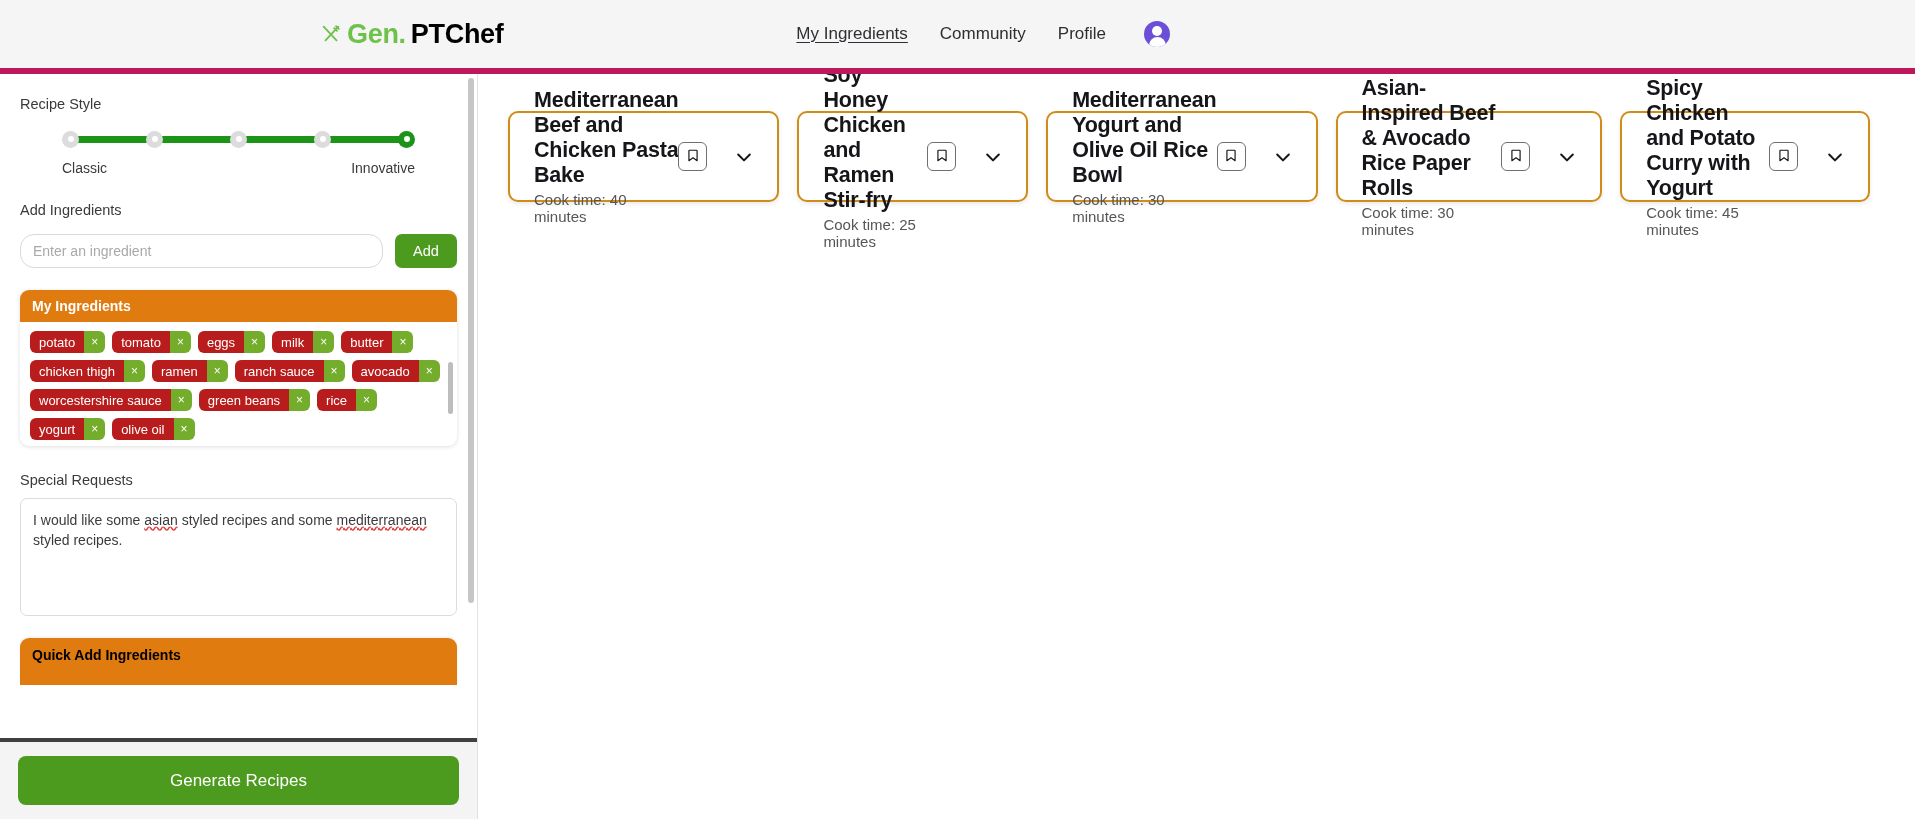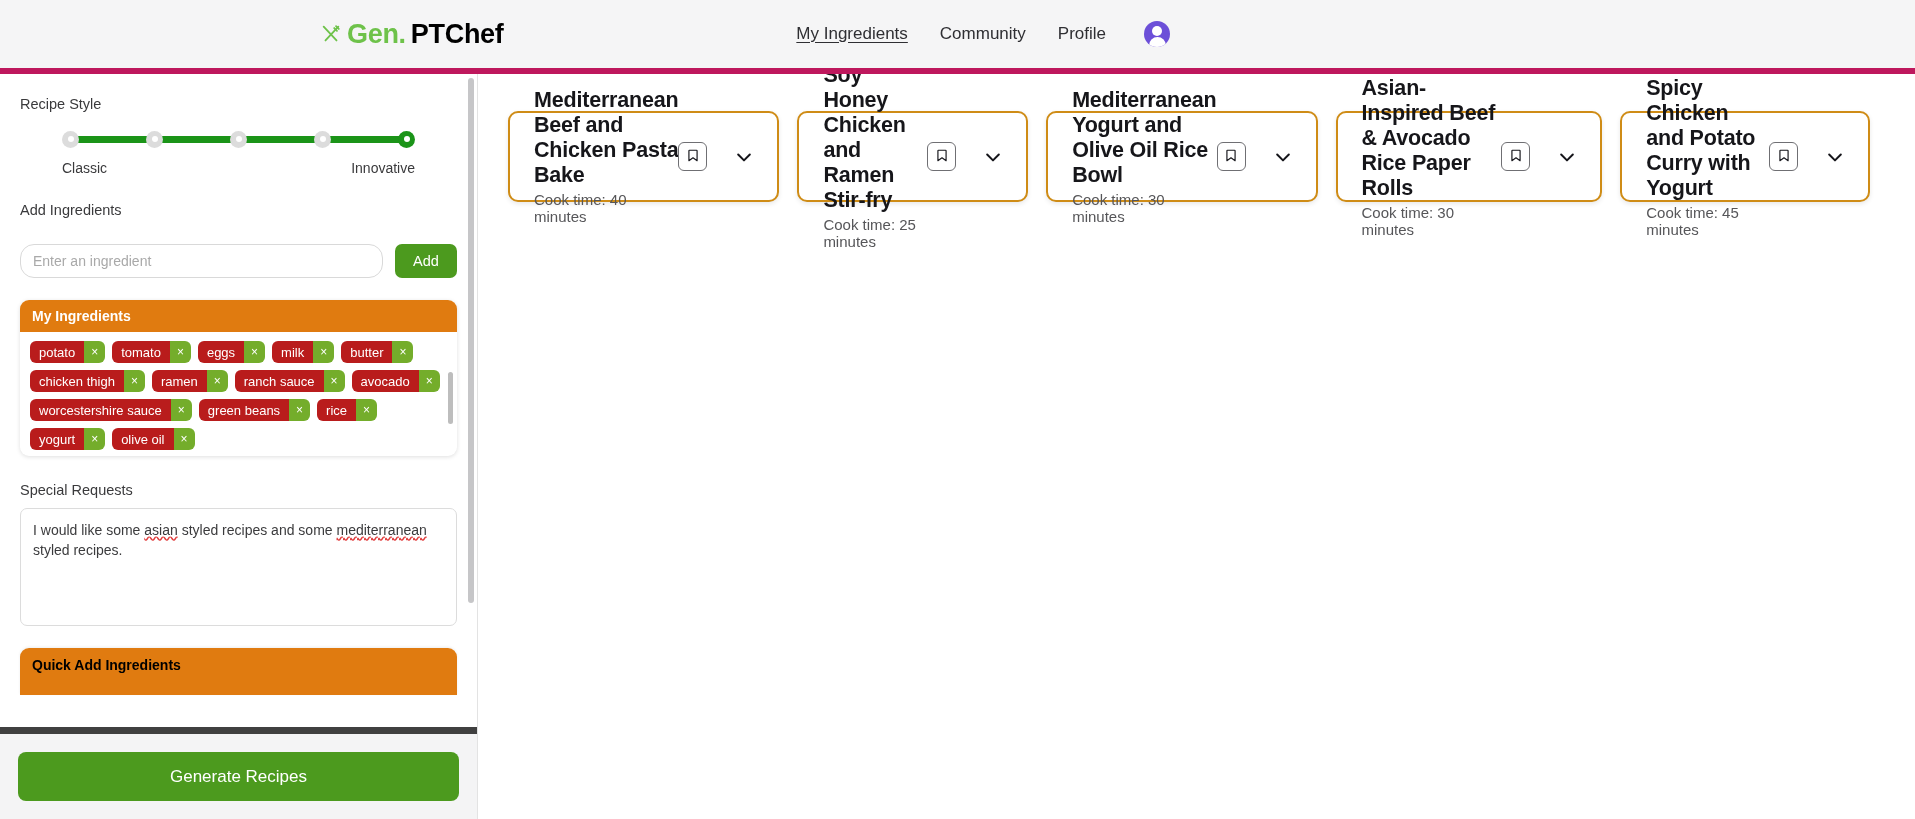--- a/index.html
+++ b/index.html
@@ -285,23 +285,23 @@
     color: #000000;
     font-size: 14px;
     font-weight: 600;
     padding: 9px 12px 22px 12px;
   }
 
   
   .generate-bar {
     position: absolute;
     left: 0; right: 0; bottom: 0;
-    height: 92px;
+    height: 81px;
     background: #f4f4f5;
-    border-top: 7px solid #404040;
+    border-top: 4px solid #404040;
     display: flex;
     align-items: center;
     justify-content: center;
     padding: 0 18px;
   }
   .generate-btn {
     width: 100%;
     height: 49px;
     background: #4c9a1e;
     border: none;
@@ -411,21 +411,21 @@
             <div class="dot selected"></div>
           </div>
         </div>
         <div class="slider-ends">
           <span>Classic</span>
           <span>Innovative</span>
         </div>
       </div>
 
       <div class="section-gap">
-        <div class="field-label" style="margin-bottom:26px">Add Ingredients</div>
+        <div class="field-label" style="margin-bottom:16px">Add Ingredients</div>
         <div class="add-row">
           <input class="ing-input" type="text" placeholder="Enter an ingredient" style="">
           <button class="add-btn">Add</button>
         </div>
       </div>
 
       <div class="card-box">
         <div class="card-head">My Ingredients</div>
         <div class="chips-area">
           <div class="chips" id="chips-container">

